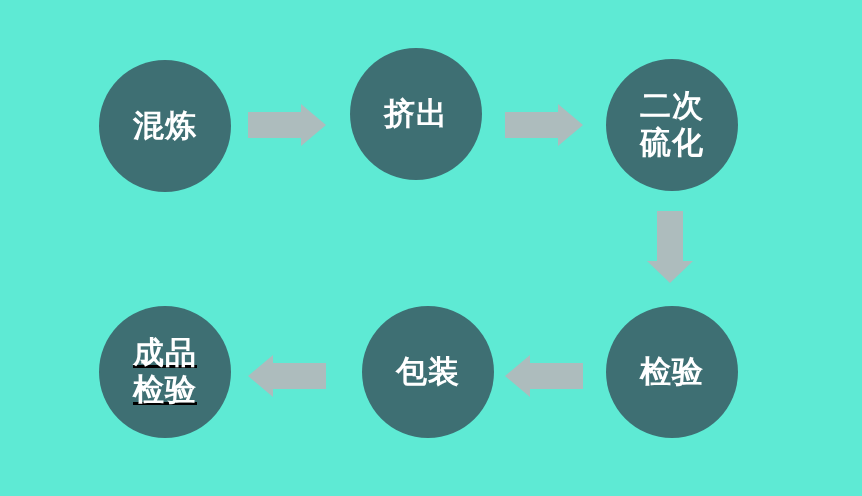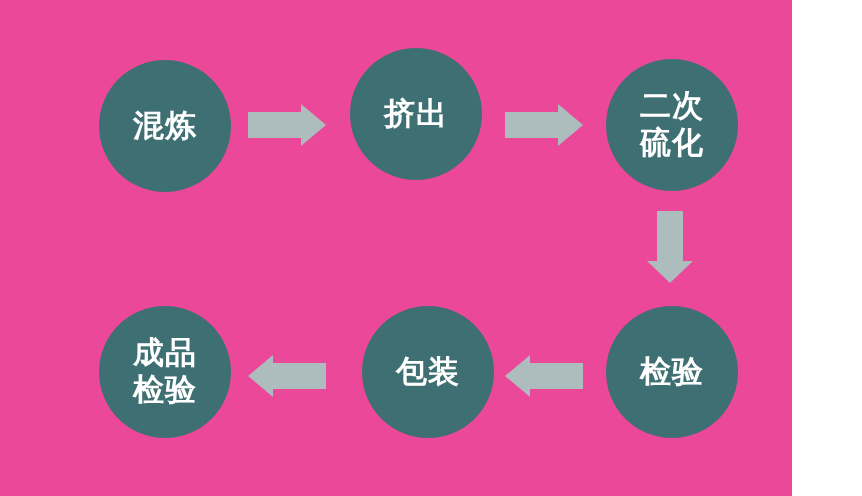--- a/index.html
+++ b/index.html
@@ -2,23 +2,23 @@
 <html><head>
 <meta charset="utf-8">
 <style>
   html, body {
     margin: 0;
     padding: 0;
     font-family: "Liberation Sans", "DejaVu Sans", sans-serif;
   }
   .canvas {
     position: relative;
-    width: 792px;
+    width: 862px;
     height: 496px;
-    background: #ec4899;
+    background: #5eead4;
     overflow: hidden;
   }
   .node {
     position: absolute;
     width: 132px;
     height: 132px;
     border-radius: 50%;
     background: #3e6f73;
     display: flex;
     align-items: center;
@@ -39,21 +39,21 @@
   }
   .arrow svg { display: block; }
   .arrow .shape { fill: #adbcbd; }
 
   
   .n1 { left: 99px;  top: 60px;  }
   .n2 { left: 350px; top: 48px;  }
   .n3 { left: 606px; top: 59px;  }
   .n4 { left: 606px; top: 306px; }
   .n5 { left: 362px; top: 306px; }
-  .n6 { left: 99px;  top: 306px; }
+  .n6 { left: 99px;  top: 306px; text-decoration: underline; }
 
   .a1 { left: 248px; top: 104px; }
   .a2 { left: 505px; top: 104px; }
   .a3 { left: 647px; top: 211px; }
   .a4 { left: 505px; top: 355px; }
   .a5 { left: 248px; top: 355px; }
 </style>
 </head>
 <body>
 

